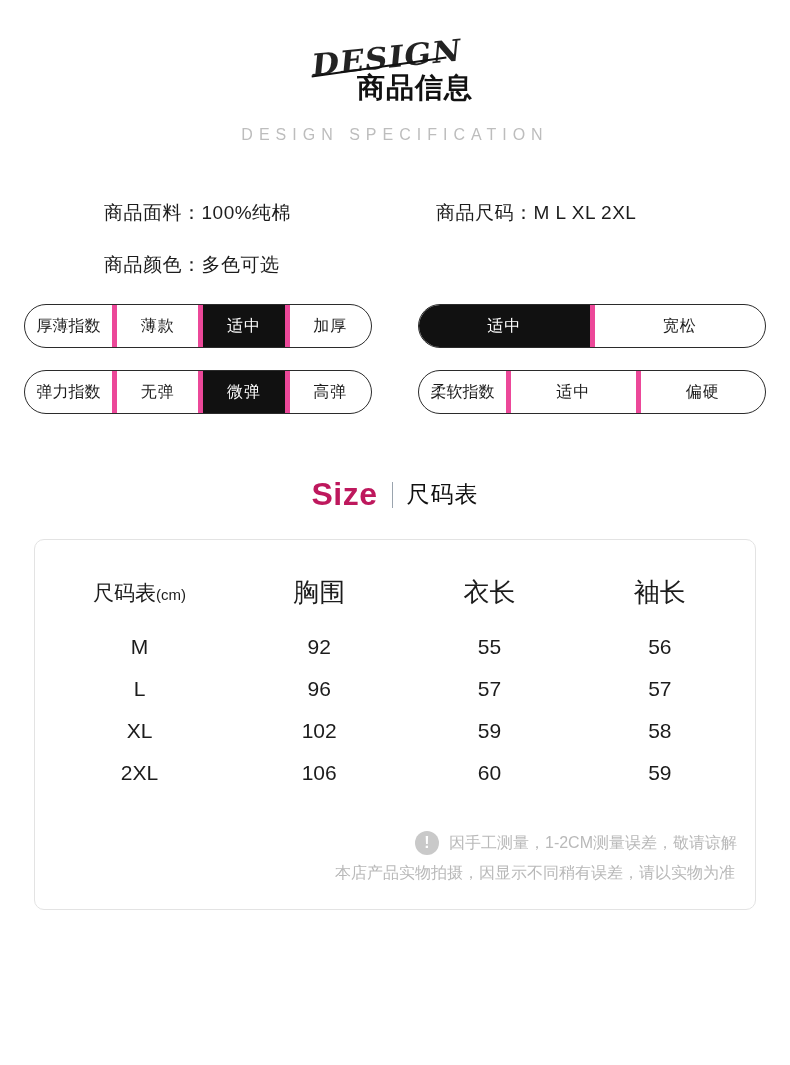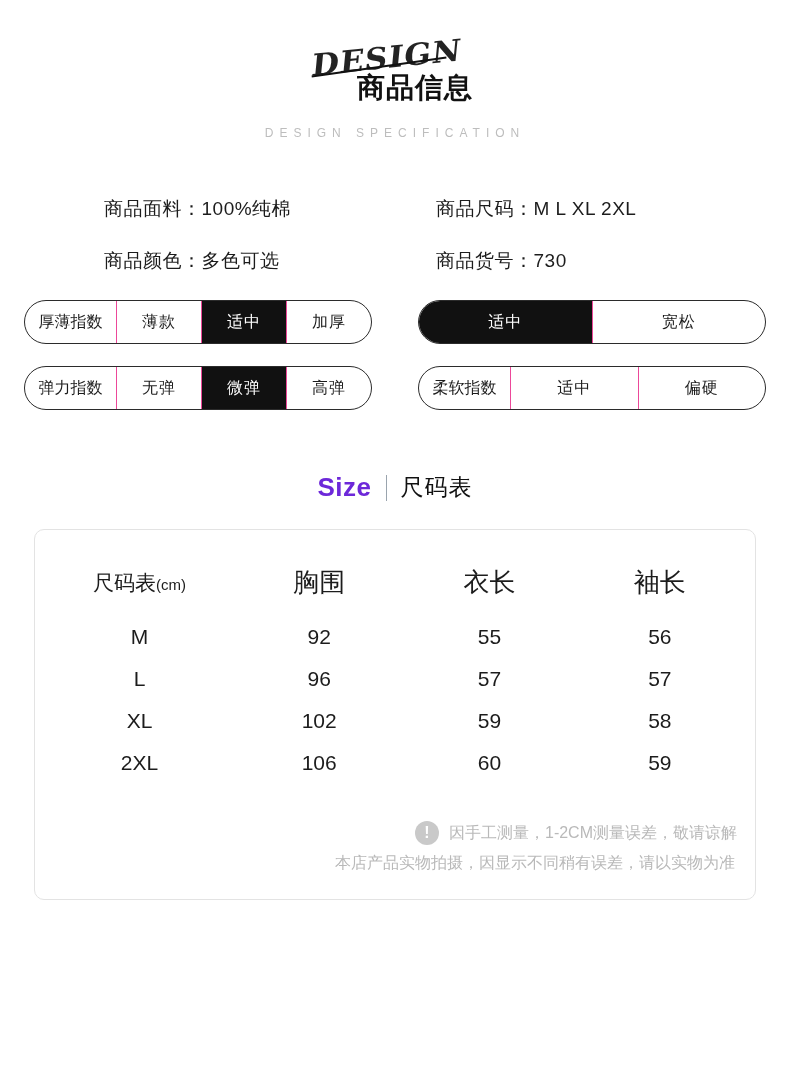--- a/index.html
+++ b/index.html
@@ -57,21 +57,21 @@
     font-weight: 700;
     letter-spacing: 1px;
     color: #111;
     line-height: 1;
     padding-top: 22px;
     padding-left: 40px;
     white-space: nowrap;
   }
   .sub-en {
     margin-top: 12px;
-    font-size: 12px;
+    font-size: 16px;
     letter-spacing: 6px;
     color: #bdbdbd;
     font-family: "Liberation Sans", sans-serif;
   }
 
   
   .info-block {
     margin-top: 56px;
     padding: 0 62px 0 76px;
   }
@@ -109,21 +109,21 @@
     overflow: hidden;
     background: #fff;
   }
   .index-cell {
     flex: 1 1 0;
     display: flex;
     align-items: center;
     justify-content: center;
     font-size: 16px;
     color: #1c1c1c;
-    border-right: 1px solid #ec4899;
+    border-right: 5px solid #ec4899;
     letter-spacing: 1px;
   }
   .index-cell:last-child { border-right: none; }
   .index-cell.head {
     flex: 0 0 92px;
     letter-spacing: 0;
   }
   .index-cell.active {
     background: #111;
     color: #fff;
@@ -132,23 +132,23 @@
   
   .size-title {
     margin-top: 62px;
     text-align: center;
     display: flex;
     align-items: center;
     justify-content: center;
     gap: 14px;
   }
   .size-title .en {
-    font-size: 26px;
+    font-size: 32px;
     font-weight: 700;
-    color: #6d28d9;
+    color: #be185d;
     font-family: "Liberation Sans", sans-serif;
     letter-spacing: .5px;
   }
   .size-title .divider {
     width: 1px;
     height: 26px;
     background: #9aa4ae;
   }
   .size-title .cn {
     font-size: 23px;
@@ -246,23 +246,20 @@
     </div>
     <div class="info-cell right">
       <span class="label">商品尺码：</span><span class="value">M L XL 2XL</span>
     </div>
   </div>
 
   <div class="info-row">
     <div class="info-cell left">
       <span class="label">商品颜色：</span><span class="value">多色可选</span>
     </div>
-    <div class="info-cell right">
-      <span class="label">商品货号：</span><span class="value">730</span>
-    </div>
   </div>
 
 </div>
 
 <div class="index-area">
 
   <div class="index-row">
 
     <div class="index-group">
       <div class="index-cell head">厚薄指数</div>

